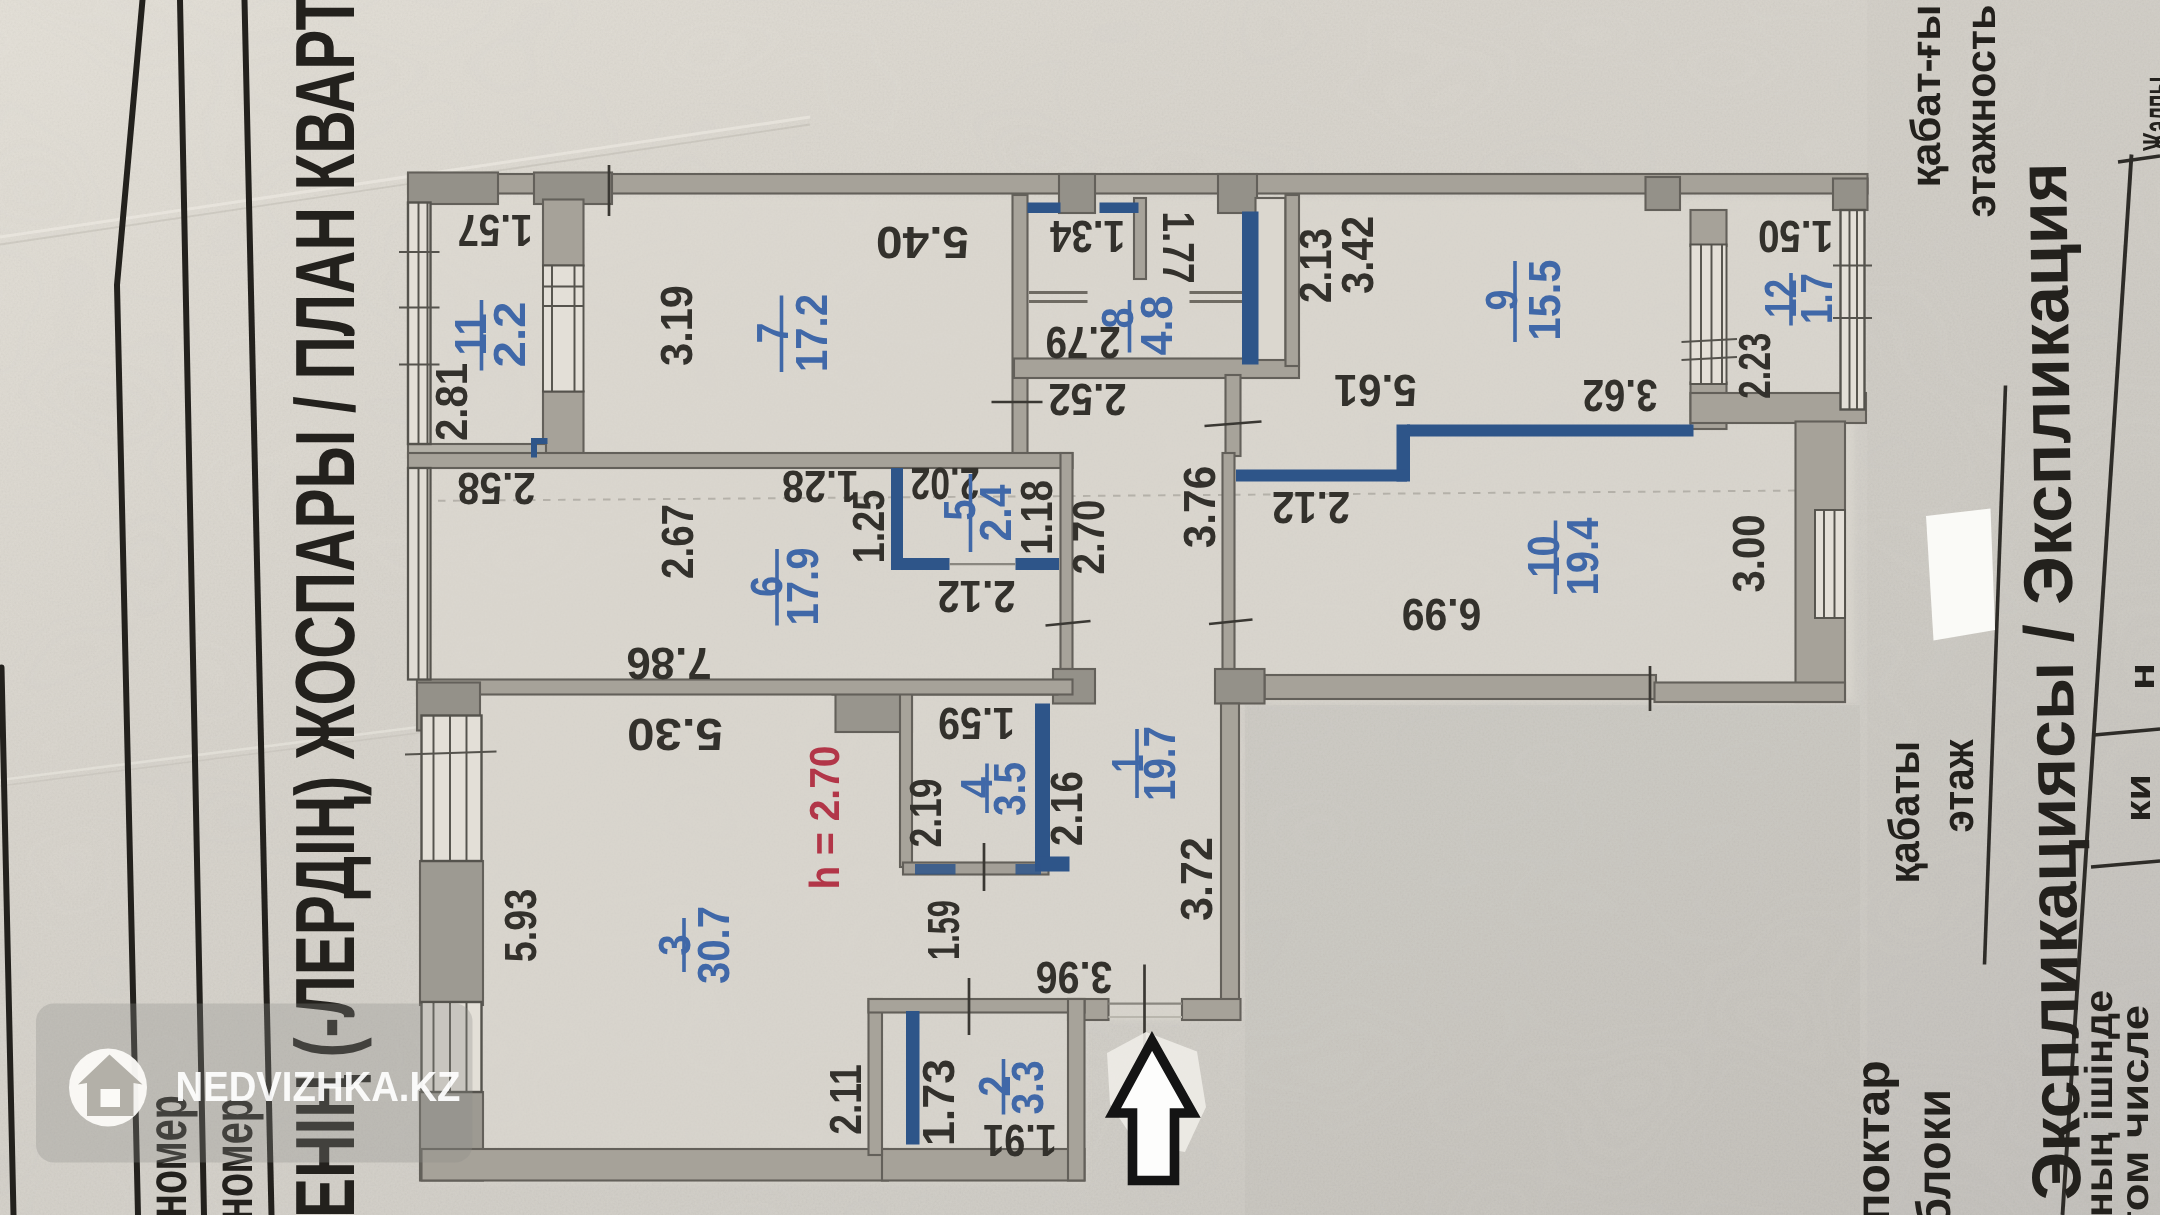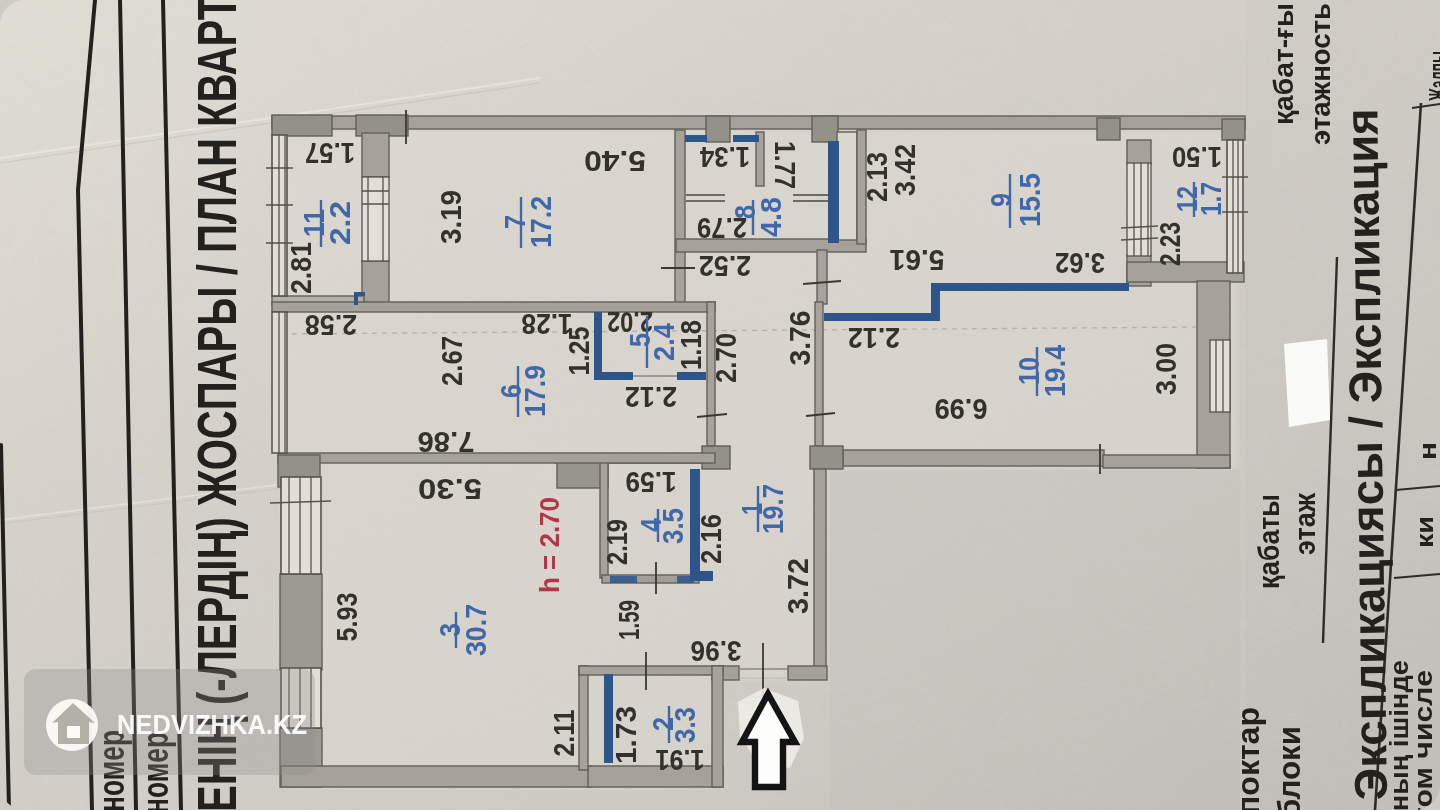--- a/index.html
+++ b/index.html
@@ -1,16 +1,16 @@
 <!DOCTYPE html>
 <html><head>
 <meta charset="utf-8">
 <style>
   html,body{margin:0;padding:0;background:#cfccc6;}
-  #page{width:1440px;height:810px;overflow:hidden;position:relative;font-family:"Liberation Sans",sans-serif;border-radius:25px;}
+  #page{width:1440px;height:810px;overflow:hidden;position:relative;font-family:"Liberation Sans",sans-serif;}
   svg{display:block;}
 </style>
 </head>
 <body>
 <div id="page">
 <svg width="1440" height="810" viewBox="0 0 1440 810">
 <defs>
   <linearGradient id="paper" x1="0" y1="0" x2="1" y2="1">
     <stop offset="0" stop-color="#eeeae1"></stop>
     <stop offset="0.35" stop-color="#e1ddd5"></stop>

